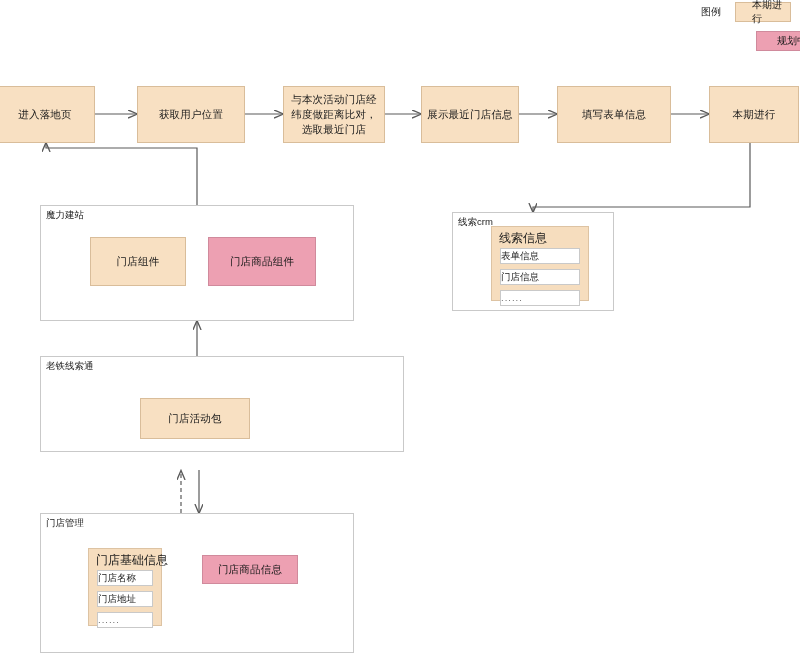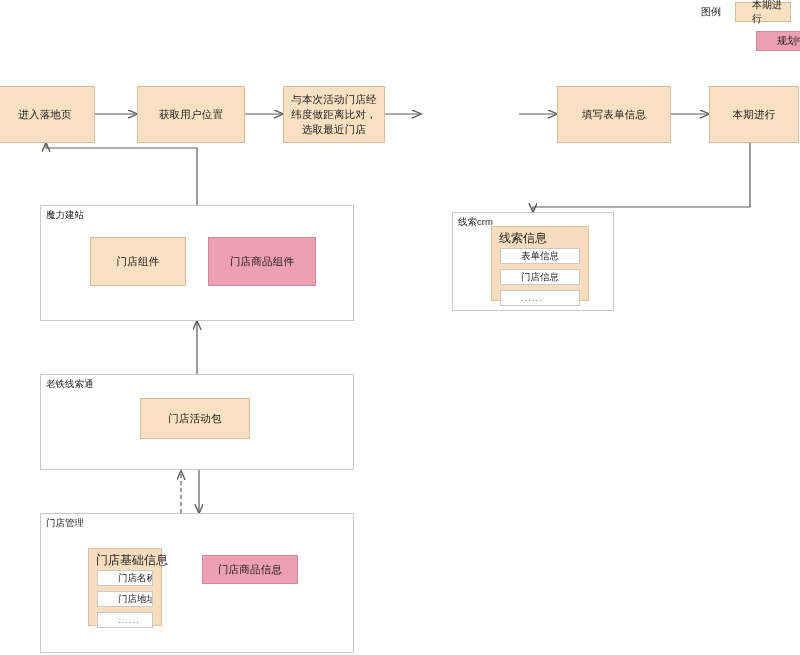--- a/index.html
+++ b/index.html
@@ -83,21 +83,21 @@
     top: 21px;
   }
   .field {
     box-sizing: border-box;
     background: #ffffff;
     border: 1px solid #c9c9c9;
     height: 16px;
     margin-bottom: 5px;
     font-size: 9.5px;
     line-height: 14px;
-    padding: 0 20px;
+    padding: 0 0;
     color: #1a1a1a;
     display: block;
     overflow: hidden;
     white-space: nowrap;
   }
   .field.muted { color: #6a6a6a; letter-spacing: 1px; }
   .legend-label {
     position: absolute;
     font-size: 10px;
     color: #1a1a1a;
@@ -139,20 +139,21 @@
     </g>
   </svg>
 
   <div class="legend-label" style="left:701px; top:5px;">图例</div>
   <div class="legend-chip orange" style="left:735px; top:2px; width:56px; height:20px;">本期进行</div>
   <div class="legend-chip pink" style="left:756px; top:31px; width:72px; height:20px;">规划中</div>
 
   <div class="node orange" style="left:-5px; top:86px; width:100px; height:57px;">进入落地页</div>
   <div class="node orange" style="left:137px; top:86px; width:108px; height:57px;">获取用户位置</div>
   <div class="node orange" style="left:283px; top:86px; width:102px; height:57px;">与本次活动门店经纬度做距离比对，选取最近门店</div>
+  <div class="node orange" style="left:421px; top:86px; width:98px; height:57px;">展示最近门店信息</div>
   <div class="node orange" style="left:557px; top:86px; width:114px; height:57px;">填写表单信息</div>
   <div class="node orange" style="left:709px; top:86px; width:90px; height:57px;">本期进行</div>
 
   <div class="group" style="left:40px; top:205px; width:314px; height:116px;">
     <div class="group-label">魔力建站</div>
   </div>
   <div class="node orange" style="left:90px; top:237px; width:96px; height:49px;">门店组件</div>
   <div class="node pink" style="left:208px; top:237px; width:108px; height:49px;">门店商品组件</div>
 
   <div class="group" style="left:452px; top:212px; width:162px; height:99px;">
@@ -160,21 +161,21 @@
   </div>
   <div class="card" style="left:491px; top:226px; width:98px; height:75px;">
     <div class="card-title">线索信息</div>
     <div class="card-fields">
       <div class="field">表单信息</div>
       <div class="field">门店信息</div>
       <div class="field muted">......</div>
     </div>
   </div>
 
-  <div class="group" style="left:40px; top:374px; width:314px; height:96px;">
+  <div class="group" style="left:40px; top:356px; width:364px; height:96px;">
     <div class="group-label">老铁线索通</div>
   </div>
   <div class="node orange" style="left:140px; top:398px; width:110px; height:41px;">门店活动包</div>
 
   <div class="group" style="left:40px; top:513px; width:314px; height:140px;">
     <div class="group-label">门店管理</div>
   </div>
   <div class="card" style="left:88px; top:548px; width:74px; height:78px;">
     <div class="card-title">门店基础信息</div>
     <div class="card-fields">

